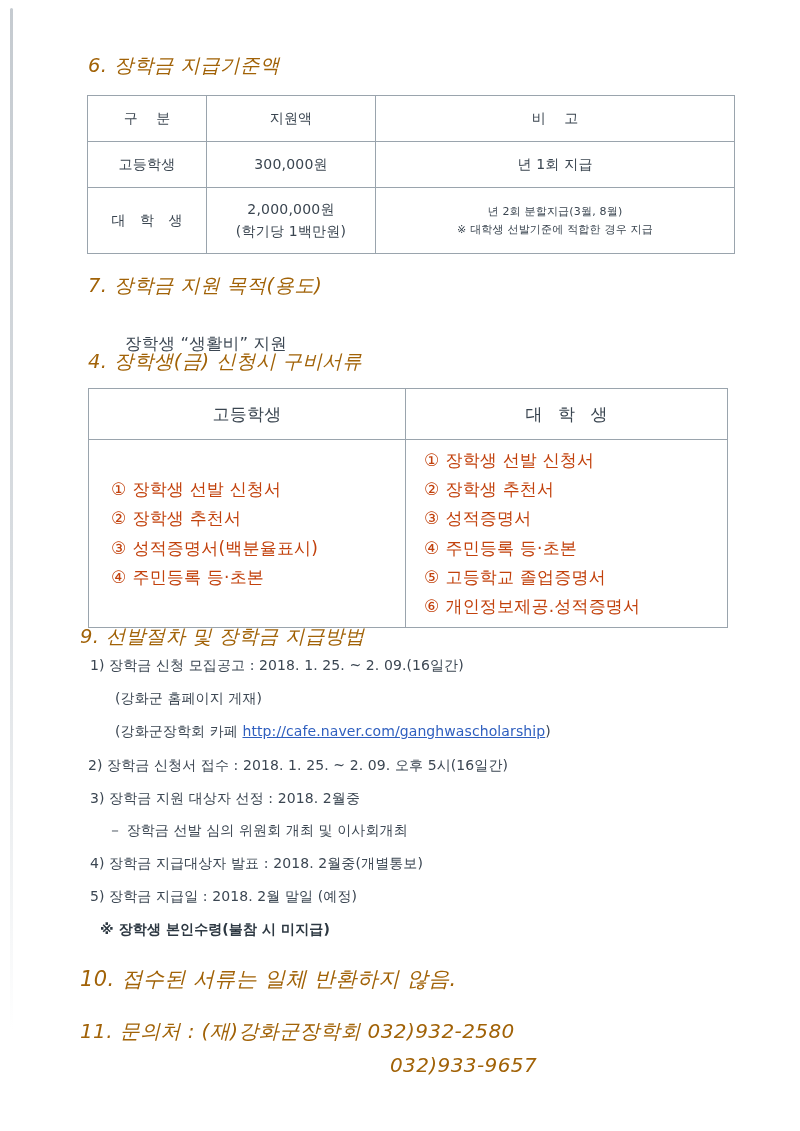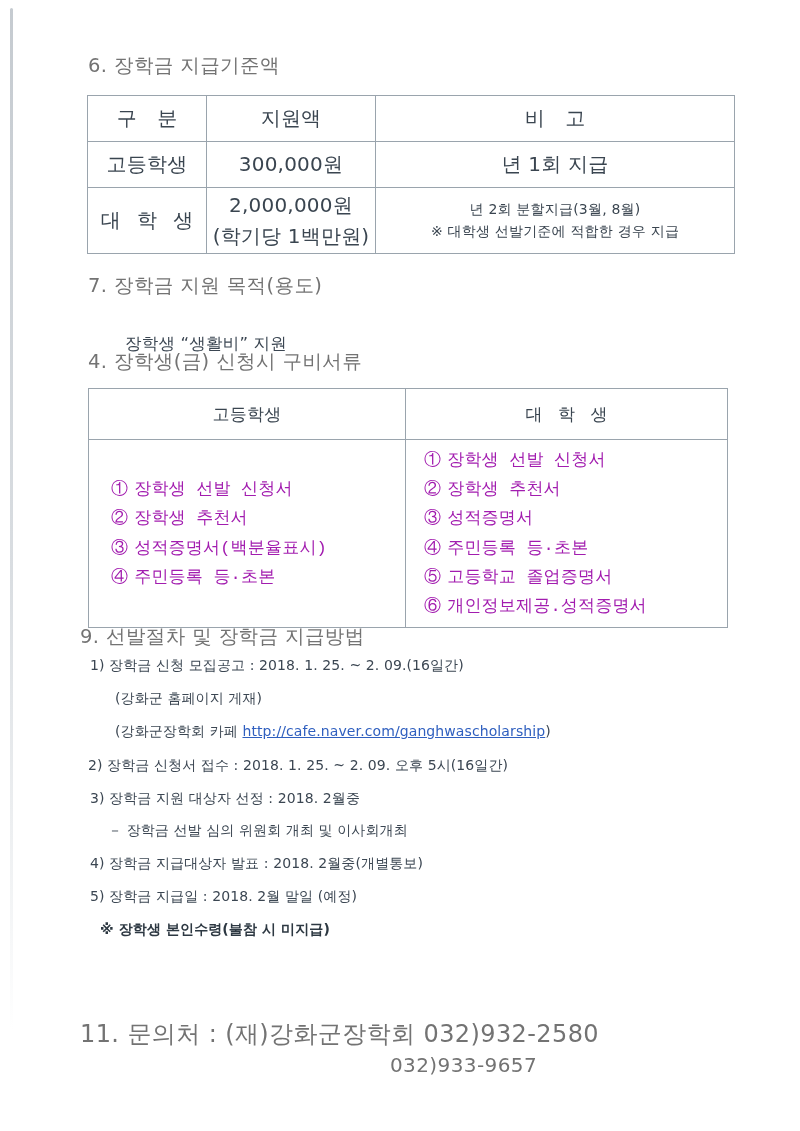--- a/index.html
+++ b/index.html
@@ -36,22 +36,23 @@
   .page {
     position: absolute;
     inset: 0;
   }
 
   
   .sec-head {
     position: absolute;
     font-size: 19.5px;
     letter-spacing: 0.4px;
-    color: #737373;
-    white-space: nowrap;
+    color: #a16207;
+    white-space: nowrap;
+    font-style: italic;
   }
   .sub-line {
     position: absolute;
     font-size: 16.5px;
     letter-spacing: 0.2px;
     color: #3b4652;
     white-space: nowrap;
   }
   .list-line {
     position: absolute;
@@ -75,34 +76,34 @@
     position: absolute;
     border-collapse: collapse;
     table-layout: fixed;
     background: #ffffff;
   }
   table.doc-table td {
     border: 1px solid #9aa4ad;
     text-align: center;
     vertical-align: middle;
     color: #3a4550;
-    font-size: 20px;
+    font-size: 14px;
     letter-spacing: 0.2px;
     padding: 0;
   }
 
   
   #table-payment { left: 87px; top: 95px; width: 644px; }
   #table-payment td { height: 45px; }
   #table-payment .c-div   { width: 118px; }
   #table-payment .c-amt   { width: 168px; }
   #table-payment .c-note  { width: 358px; }
   #table-payment .tall    { height: 65px; }
   #table-payment .two-line { line-height: 1.55; }
-  #table-payment .note-two { line-height: 1.55; font-size: 14px; }
+  #table-payment .note-two { line-height: 1.55; font-size: 11px; }
   .spaced2 { letter-spacing: 7px; padding-left: 7px; }
   .spaced3 { letter-spacing: 5px; padding-left: 5px; }
 
   
   #table-docs { left: 88px; top: 388px; width: 637px; }
   #table-docs td { font-size: 17px; }
   #table-docs .hd { height: 50px; }
   #table-docs .c-left  { width: 316px; }
   #table-docs .c-right { width: 321px; }
   #table-docs .body-cell {
@@ -116,22 +117,21 @@
     padding-left: 18px;
   }
   #table-docs ol.doc-list {
     margin: 0;
     padding: 0;
     list-style: none;
   }
   #table-docs ol.doc-list li {
     line-height: 1.72;
     white-space: nowrap;
-    color: #a21caf;
-    font-family: Liberation Mono, monospace;
+    color: #c2410c;
   }
   .circ-num { margin-right: 6px; }
 </style>
 </head>
 <body>
 
 <div class="page">
 
   <div class="scan-streak"></div>
 
@@ -248,18 +248,19 @@
   <div class="list-line" style="left:90px; top:790px;">3) 장학금 지원 대상자 선정 : 2018. 2월중</div>
 
   <div class="list-line" style="left:108px; top:822px;">－ 장학금 선발 심의 위원회 개최 및 이사회개최</div>
 
   <div class="list-line" style="left:90px; top:855px;">4) 장학금 지급대상자 발표 : 2018. 2월중(개별통보)</div>
 
   <div class="list-line" style="left:90px; top:888px;">5) 장학금 지급일 : 2018. 2월 말일 (예정)</div>
 
   <div class="list-line bold" style="left:100px; top:921px;">※ 장학생 본인수령(불참 시 미지급)</div>
 
-
-  <div class="sec-head" style="left:80px; top:1018px; font-size:24px;">11. 문의처 : (재)강화군장학회 032)932-2580</div>
+  <div class="sec-head" style="left:80px; top:965px; font-size:21px;">10. 접수된 서류는 일체 반환하지 않음.</div>
+
+  <div class="sec-head" style="left:80px; top:1018px; font-size:20px;">11. 문의처 : (재)강화군장학회 032)932-2580</div>
 
   <div class="sec-head" style="left:390px; top:1053px; font-size:20px;">032)933-9657</div>
 
 </div>
 
 </body></html>

